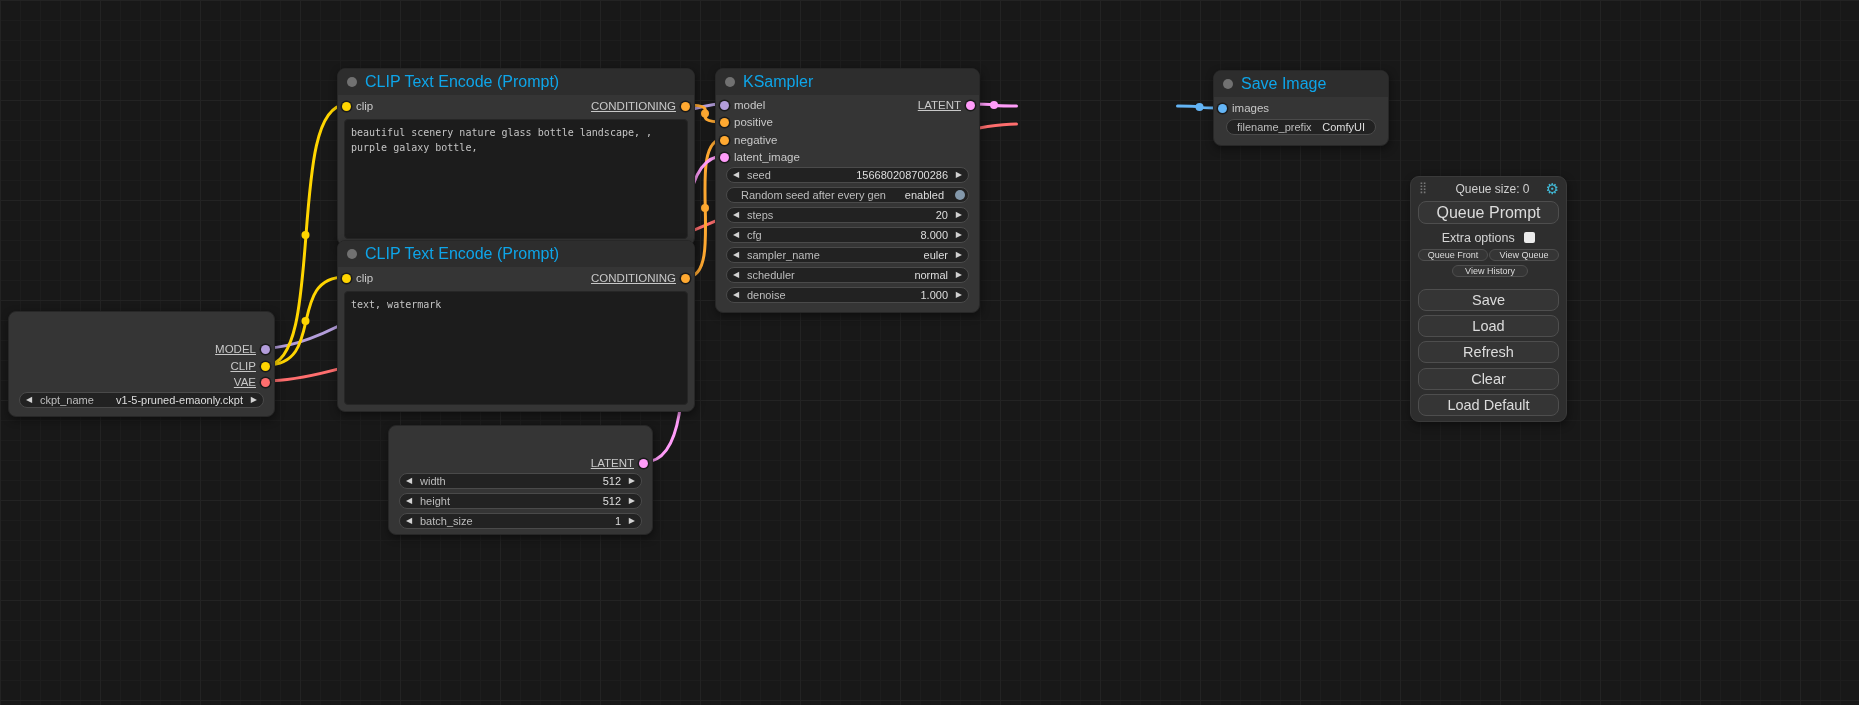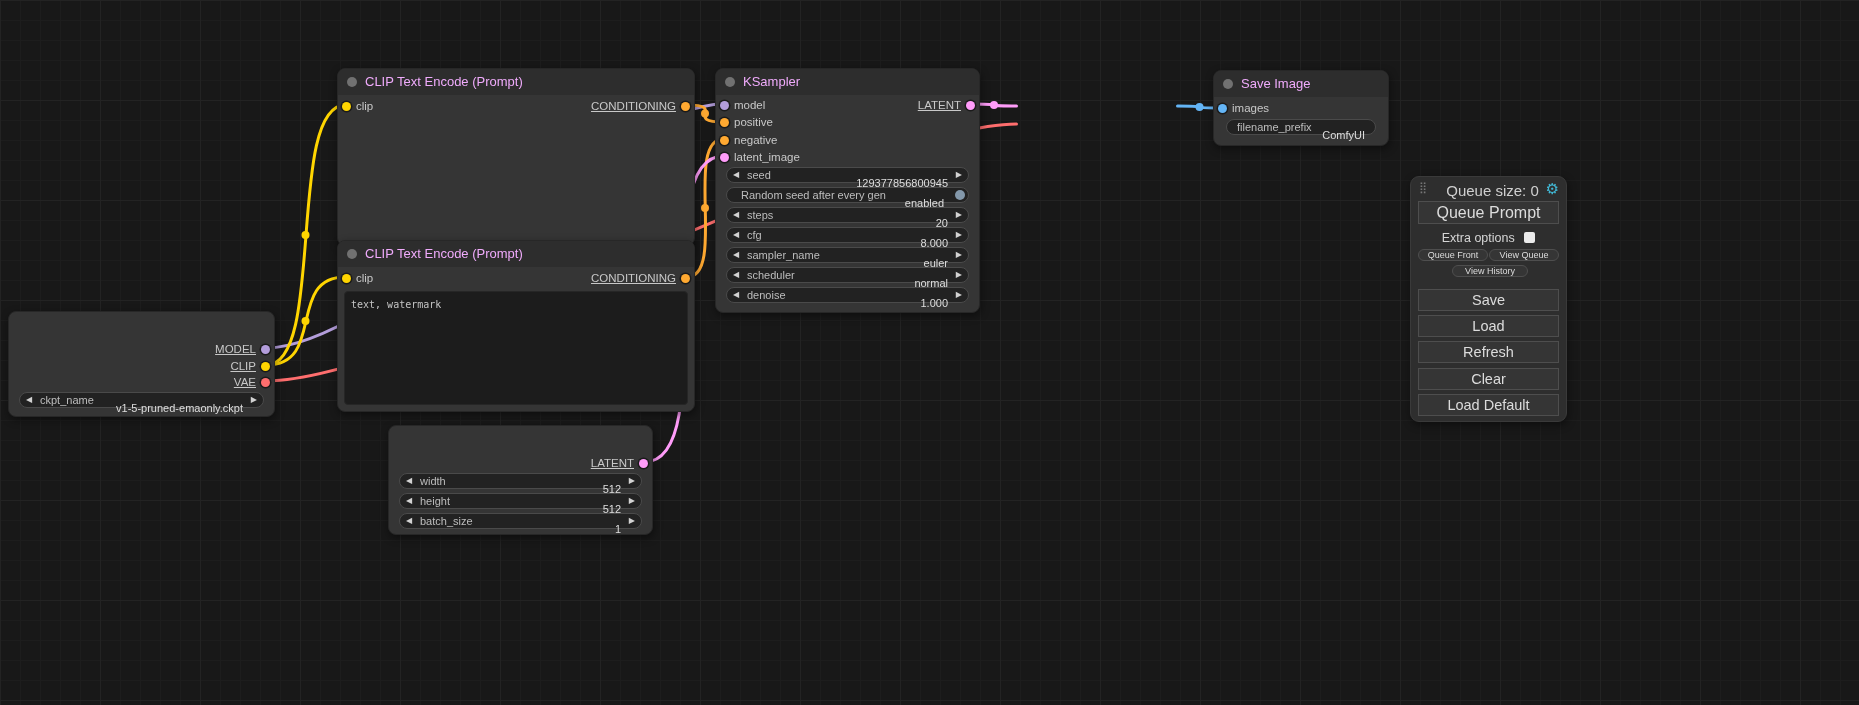--- a/index.html
+++ b/index.html
@@ -21,66 +21,66 @@
   .node {
     position:absolute; z-index:2; background:#353535;
     border:1px solid #272727; border-radius:8px;
     box-shadow:1px 3px 8px rgba(0,0,0,.45);
   }
   .ntitle { position:absolute; left:0; top:0; right:0; height:26px;
             background:#2d2d2d; border-radius:7px 7px 0 0; }
   .tdot { position:absolute; left:9px; top:8px; width:10px; height:10px;
           border-radius:50%; background:#717171; }
   .ttext { position:absolute; left:27px; top:0; line-height:26px;
-           font-size:13px; color:#f0abfc; white-space:nowrap;text-align:center; }
+           font-size:16px; color:#0ea5e9; white-space:nowrap;text-align:center; }
 
   .slot { position:absolute; left:0; right:0; height:17px;
           font-size:11.5px; color:#c8c8c8; }
   .slot .port { position:absolute; top:4px; width:9px; height:9px;
                 border-radius:50%; box-shadow:0 0 0 1.5px #1b1b1b; }
   .slot.in  .port { left:4px; }
   .slot.out .port { right:4px; }
   .slot.in  .lbl { position:absolute; left:18px; top:2px; }
   .slot.out .lbl { position:absolute; right:18px; top:2px;text-decoration:underline; }
 
   .widget { position:absolute; left:10px; right:10px; height:16px;
             background:#222222; border:1px solid #4a4a4a; border-radius:9px;
             font-size:11px; color:#c8c8c8; }
   .widget .arrow { position:absolute; top:0; line-height:14px; font-size:8px;
                    color:#d2d2d2; cursor:pointer; }
   .widget .la { left:6px; }
   .widget .ra { right:6px; }
   .widget .wlabel { position:absolute; left:20px; top:0; line-height:14px;
                     color:#bdbdbd; white-space:nowrap; }
-  .widget .wvalue { position:absolute; right:20px; top:8px; line-height:14px;
+  .widget .wvalue { position:absolute; right:20px; top:0; line-height:14px;
                     color:#dedede; white-space:nowrap; }
   .widget.text .wlabel { left:10px; }
   .widget.text .wvalue { right:10px; }
   .widget.toggle .wlabel { left:14px; }
   .widget.toggle .wvalue { right:24px; }
   .toggle-knob { position:absolute; right:3px; top:2px; width:10px; height:10px;
                  border-radius:50%; background:#8398ab; }
 
   .prompt { position:absolute; left:6px; right:6px; background:#1c1c1c;
             border:1px solid #262626; border-radius:4px; padding:5px 6px;
             font-family:"DejaVu Sans Mono", monospace; font-size:10px;
             line-height:1.5; color:#c4c4c4; white-space:pre-wrap; overflow:hidden; }
 
   .menu { position:absolute; z-index:3; left:1410px; top:176px; width:157px; height:246px;
           background:#2e2e2e; border:1px solid #3a3a3a; border-radius:9px;
           box-shadow:1px 3px 8px rgba(0,0,0,.45); }
   .menu .drag { position:absolute; left:8px; top:4px; font-size:11px; color:#777;
                 cursor:move; }
   .menu .qsize { position:absolute; left:8px; right:0; top:5px; text-align:center;
-                 font-size:15px; color:#cfcfcf; }
+                 font-size:12px; color:#cfcfcf; }
   .menu .gear { position:absolute; right:7px; top:3px; font-size:15px;
                 color:#41b8d5; cursor:pointer; }
   .btn { position:absolute; background:#353535; border:1px solid #4e4e4e;
          color:#dcdcdc; font-family:"Liberation Sans", sans-serif; cursor:pointer; }
-  .btn.big { left:7px; right:7px; height:22px; border-radius:0; font-size:14.5px; }
+  .btn.big { left:7px; right:7px; height:22px; border-radius:8px; font-size:14.5px; }
   .btn.qp  { top:24px; height:23px; font-size:16px; }
   .extra-row { position:absolute; left:0; right:0; top:54px; height:14px;
                text-align:center; font-size:12.5px; color:#d6d6d6; }
   .checkbox { display:inline-block; width:11px; height:11px; background:#ebebeb;
               border-radius:2px; margin-left:6px; vertical-align:-1px; cursor:pointer; }
   .btn.pill { height:12px; border-radius:7px; font-size:9px; line-height:9px; padding:0; }
   .pill.qf { left:7px;  top:72px; width:70px; }
   .pill.vq { right:7px; top:72px; width:70px; }
   .pill.vh { left:41px; top:88px; width:76px; }
 </style>
@@ -137,20 +137,21 @@
       <span class="ttext">CLIP Text Encode (Prompt)</span>
     </div>
     <div class="slot in" style="top:29px">
       <span class="port" style="background: rgb(255, 213, 0);"></span>
       <span class="lbl">clip</span>
     </div>
     <div class="slot out" style="top:29px">
       <span class="lbl">CONDITIONING</span>
       <span class="port" style="background: rgb(255, 169, 49);"></span>
     </div>
+    <div class="prompt" style="top:50px;height:120px">beautiful scenery nature glass bottle landscape, , purple galaxy bottle,</div>
   </div>
 
   <div class="node" style="left:337px;top:240px;width:358px;height:172px">
     <div class="ntitle">
       <span class="tdot"></span>
       <span class="ttext">CLIP Text Encode (Prompt)</span>
     </div>
     <div class="slot in" style="top:29px">
       <span class="port" style="background: rgb(255, 213, 0);"></span>
       <span class="lbl">clip</span>
@@ -208,21 +209,21 @@
       <span class="port" style="background: rgb(255, 156, 249);"></span>
       <span class="lbl">latent_image</span>
     </div>
     <div class="slot out" style="top:28px">
       <span class="lbl">LATENT</span>
       <span class="port" style="background: rgb(255, 156, 249);"></span>
     </div>
     <div class="widget" style="top:98px">
       <span class="arrow la">◀</span>
       <span class="wlabel">seed</span>
-      <span class="wvalue">129377856800945</span>
+      <span class="wvalue">156680208700286</span>
       <span class="arrow ra">▶</span>
     </div>
     <div class="widget toggle" style="top:118px">
       <span class="wlabel">Random seed after every gen</span>
       <span class="wvalue">enabled</span>
       <span class="toggle-knob"></span>
     </div>
     <div class="widget" style="top:138px">
       <span class="arrow la">◀</span>
       <span class="wlabel">steps</span>

